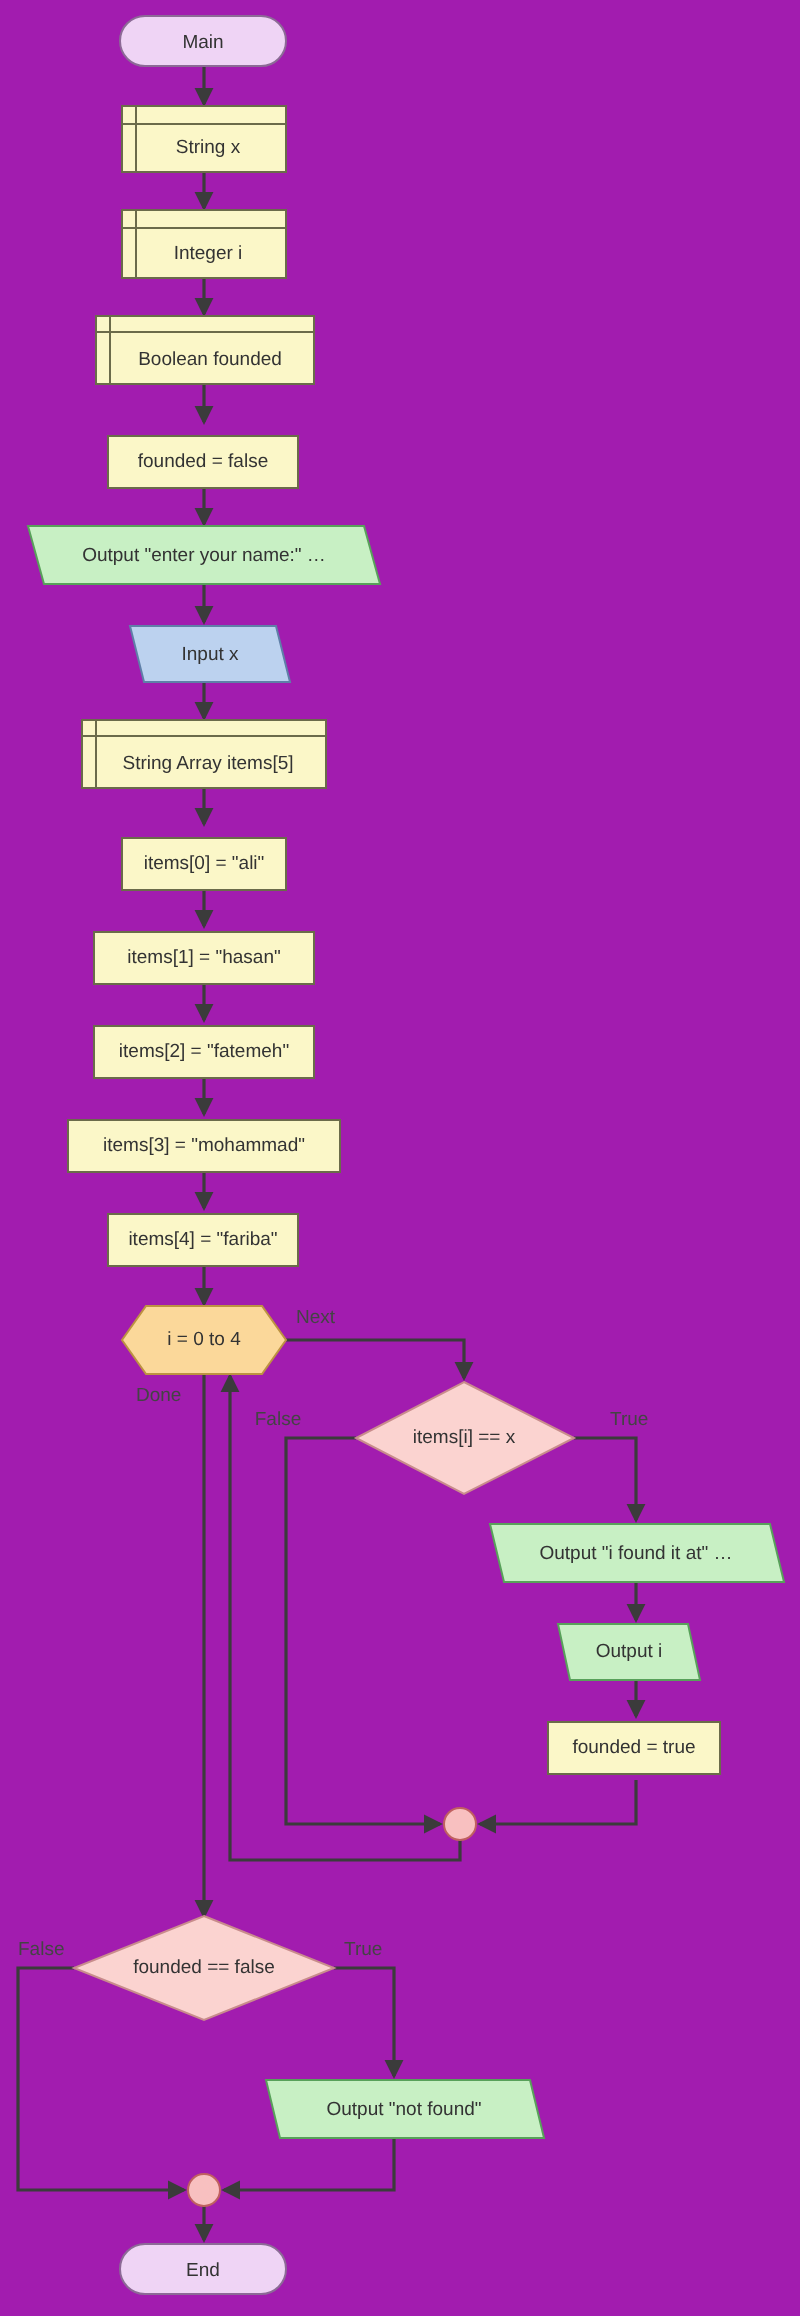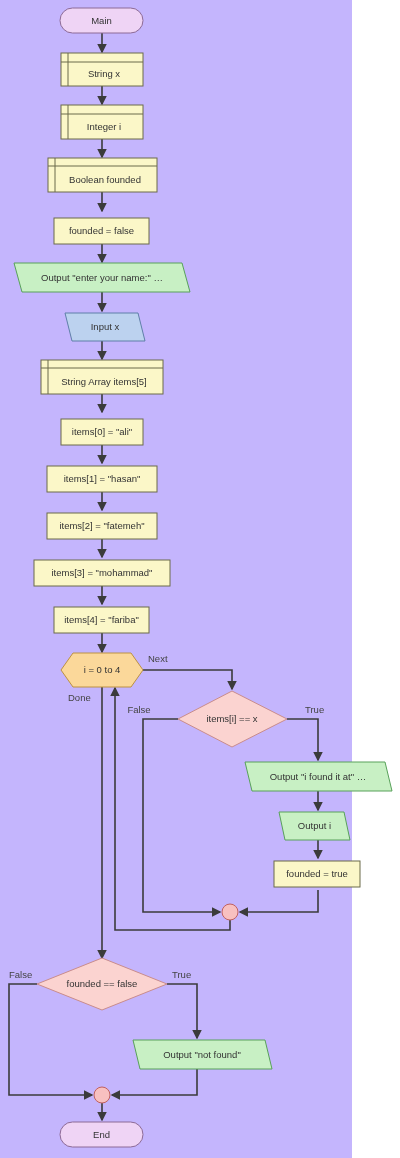--- a/index.html
+++ b/index.html
@@ -8,23 +8,23 @@
     background: #ffffff;
   }
   body {
     width: 400px;
     height: 1158px;
     font-family: "Liberation Sans", sans-serif;
     overflow: hidden;
   }
   #canvas {
     position: relative;
-    width: 352px;
+    width: 400px;
     height: 1158px;
-    background: #c4b5fd;
+    background: #a21caf;
   }
   svg#flow {
     position: absolute;
     top: 0;
     left: 0;
     width: 400px;
     height: 1158px;
   }
   .node-label {
     font-family: "Liberation Sans", sans-serif;

